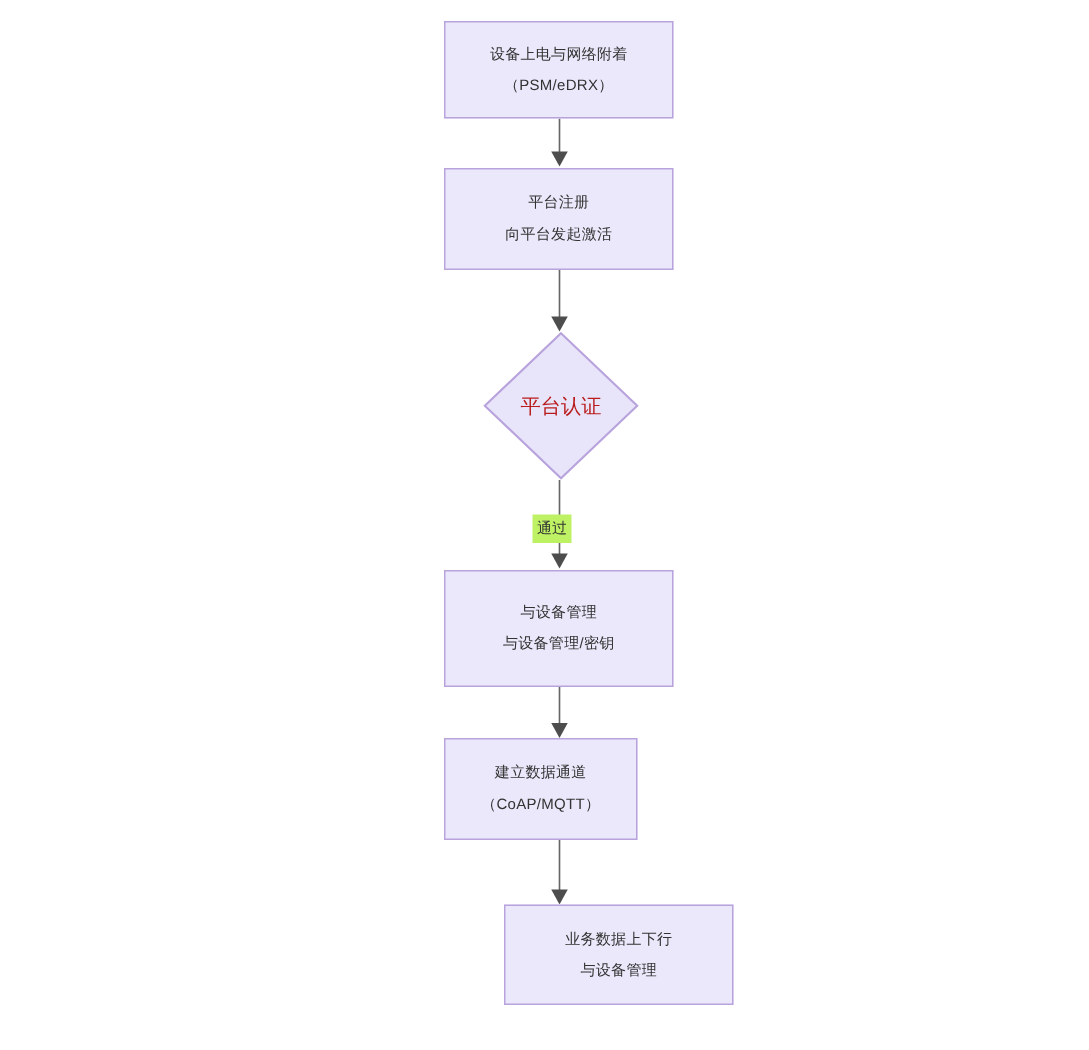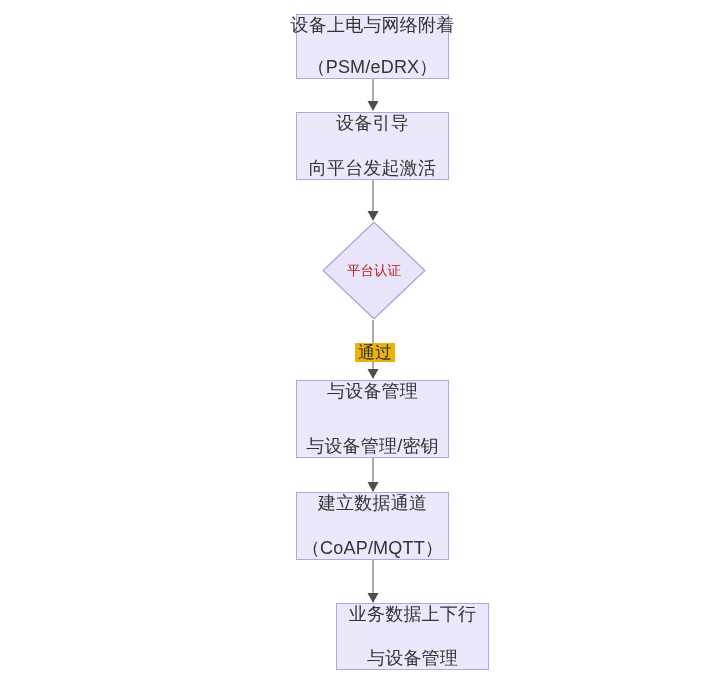--- a/index.html
+++ b/index.html
@@ -20,24 +20,24 @@
     top: 0;
     width: 726px;
     height: 700px;
   }
   .node {
     position: absolute;
     box-sizing: border-box;
     display: flex;
     flex-direction: column;
     align-items: center;
-    justify-content: space-between;
+    justify-content: center;
     text-align: center;
     color: #333333;
-    font-size: 18px;
+    font-size: 10px;
     line-height: 21px;
     letter-spacing: 0.2px;
   }
   .node-rect {
     background: #ebe8fb;
     border: 1.4px solid #b8a3dd;
   }
   .node-line {
     display: block;
     white-space: nowrap;
@@ -59,23 +59,23 @@
     position: relative;
     z-index: 2;
     color: #b91c1c;
     font-size: 13.5px;
     line-height: 20px;
     text-align: center;
     white-space: nowrap;
   }
   .edge-label {
     position: absolute;
-    background: #eab308;
+    background: #bef264;
     color: #333333;
-    font-size: 17px;
+    font-size: 10px;
     line-height: 17px;
     padding: 1px 3px;
     white-space: nowrap;
     z-index: 3;
   }
   svg.connectors {
     position: absolute;
     left: 0;
     top: 0;
     width: 726px;
@@ -120,39 +120,39 @@
       <path d="M367.5,593 L378.5,593 L373,603 Z" fill="#4d4d4d"></path>
     </g>
   </svg>
 
   <div class="node node-rect" style="left:296px; top:14px; width:153px; height:65px;">
     <span class="node-line">设备上电与网络附着</span>
     <span class="node-line">（PSM/eDRX）</span>
   </div>
 
   <div class="node node-rect" style="left:296px; top:112px; width:153px; height:68px;">
-    <span class="node-line">设备引导</span>
+    <span class="node-line">平台注册</span>
     <span class="node-line">向平台发起激活</span>
   </div>
 
   <div class="diamond-wrap" style="left:322px; top:221px; width:104px; height:99px;">
     <svg class="diamond-shape" viewBox="0 0 104 99" preserveAspectRatio="none">
       <polygon points="52,1.2 102.8,49.5 52,97.8 1.2,49.5" fill="#e8e5fa" stroke="#b8a3dd" stroke-width="1.4"></polygon>
     </svg>
     <span class="diamond-label">平台认证</span>
   </div>
 
   <div class="edge-label" style="left:355px; top:343px;">通过</div>
 
   <div class="node node-rect" style="left:296px; top:380px; width:153px; height:78px;">
     <span class="node-line">与设备管理</span>
     <span class="node-line">与设备管理/密钥</span>
   </div>
 
-  <div class="node node-rect" style="left:296px; top:492px; width:153px; height:68px;">
+  <div class="node node-rect" style="left:296px; top:492px; width:129px; height:68px;">
     <span class="node-line">建立数据通道</span>
     <span class="node-line">（CoAP/MQTT）</span>
   </div>
 
   <div class="node node-rect" style="left:296px; top:603px; width:153px; height:67px;margin-left:40px;">
     <span class="node-line">业务数据上下行</span>
     <span class="node-line">与设备管理</span>
   </div>
 
 </div>

